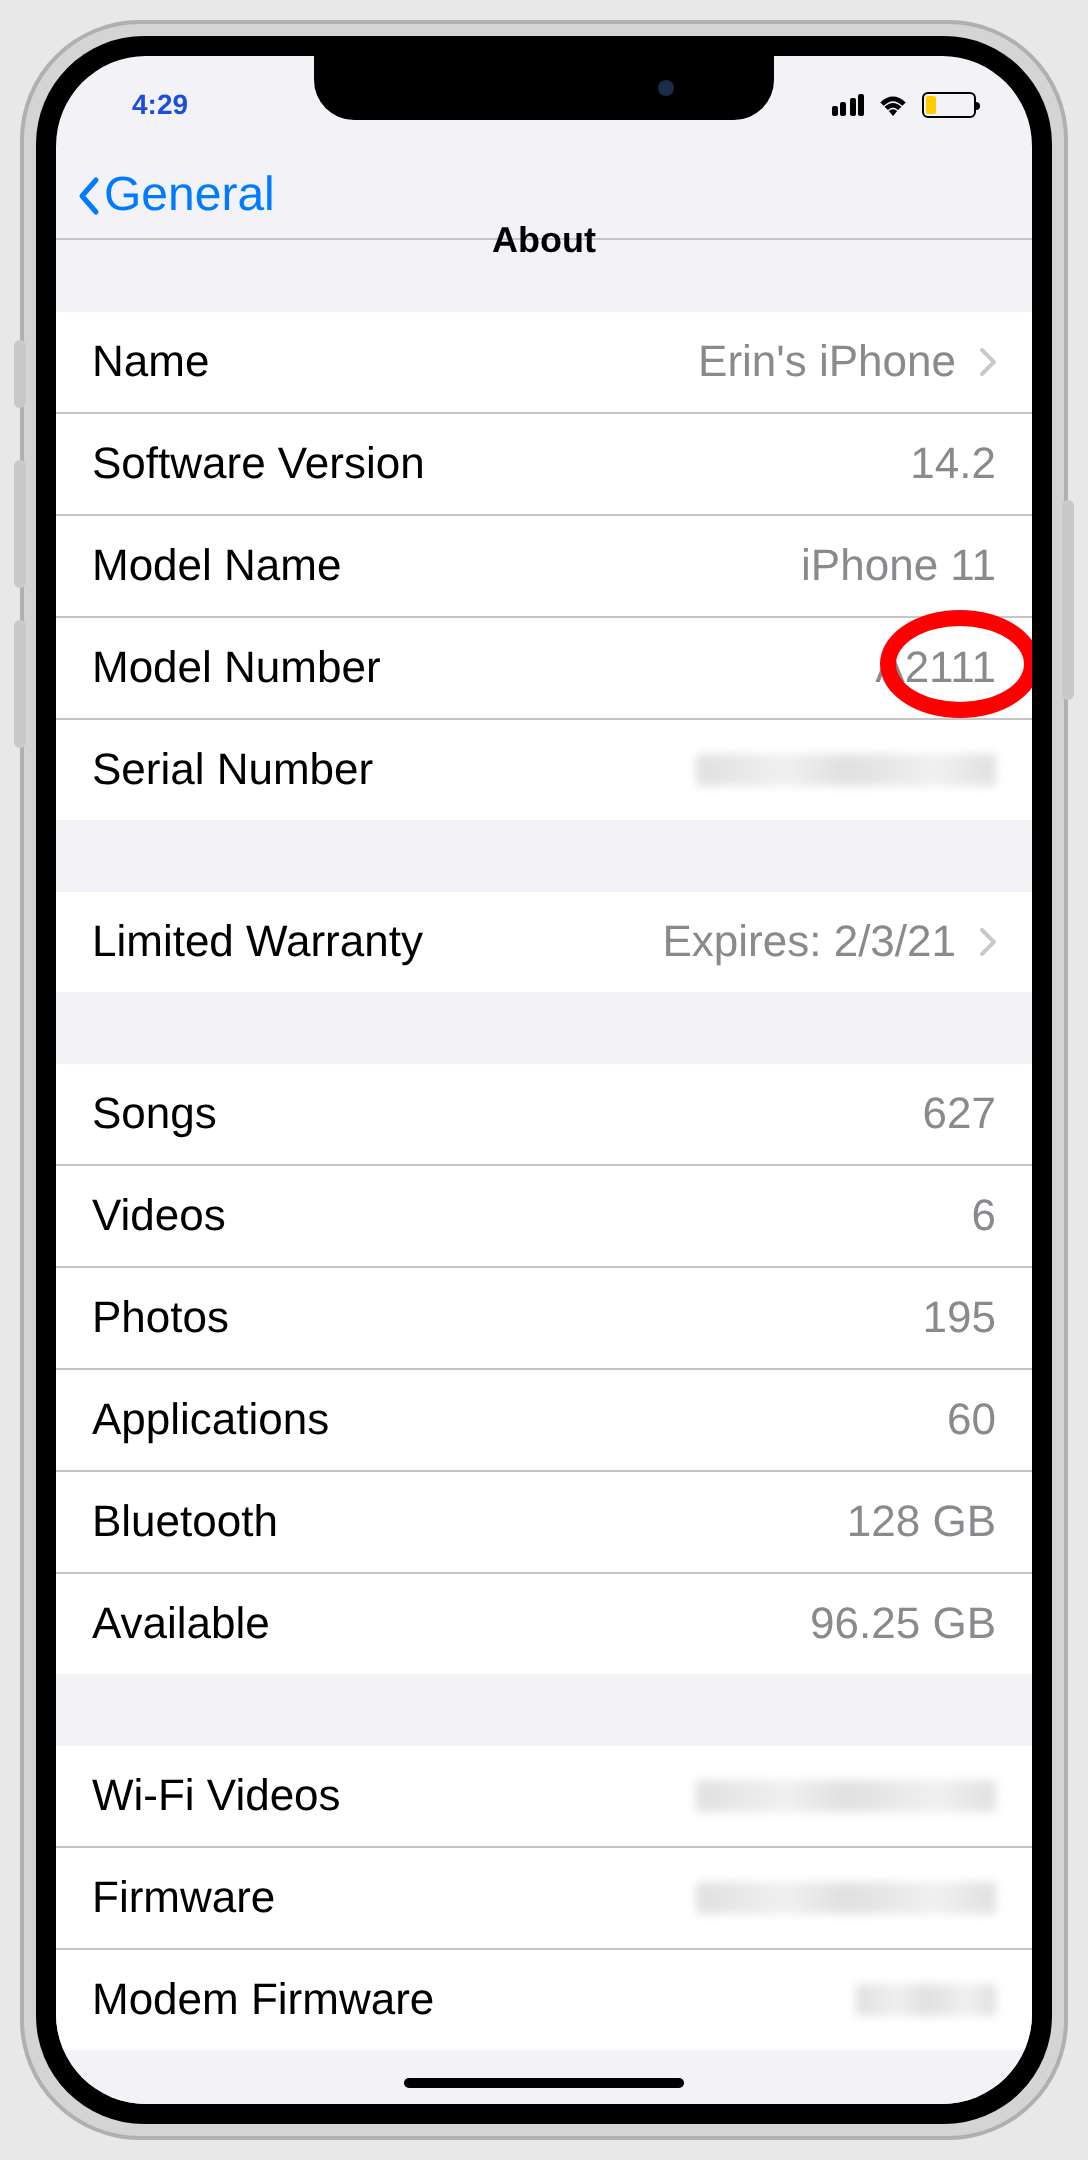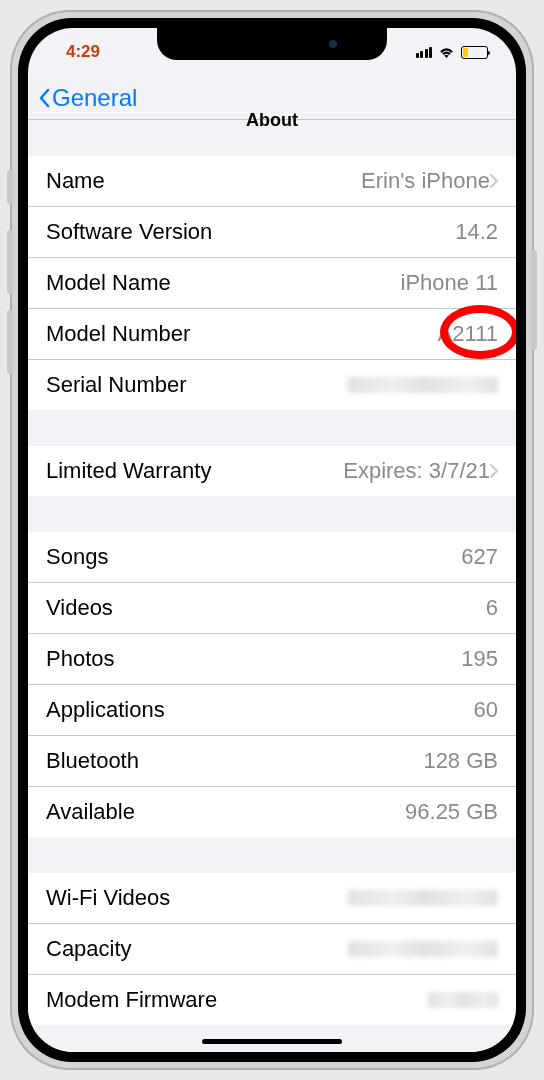--- a/index.html
+++ b/index.html
@@ -67,23 +67,23 @@
     .side-btn.left2 { left: -3px; top: 220px; width: 6px; height: 64px; }
     .side-btn.left3 { left: -3px; top: 300px; width: 6px; height: 64px; }
     .side-btn.right1 { right: -3px; top: 240px; width: 6px; height: 100px; }
 
     .status-bar {
       height: 48px;
       display: flex;
       justify-content: space-between;
       align-items: center;
       padding: 0 28px 0 38px;
-      font-size: 17px;
+      font-size: 14px;
       font-weight: 600;
-      color: #c2410c;
+      color: #1d4ed8;
     }
     .status-right {
       display: flex;
       align-items: center;
       gap: 6px;
     }
     .signal-bars {
       display: flex;
       align-items: flex-end;
       gap: 1.5px;
@@ -174,21 +174,21 @@
       padding: 12px 18px;
       border-bottom: 0.5px solid #c6c6c8;
       font-size: 22px;
     }
     .row:last-child { border-bottom: none; }
     .row-label { color: #000; }
     .row-value {
       color: #8a8a8e;
       display: flex;
       align-items: center;
-      gap: 0;
+      gap: 12px;
     }
     .chevron {
       width: 8px;
       height: 14px;
       opacity: 0.45;
     }
     .blurred {
       width: 150px;
       height: 16px;
       background: linear-gradient(90deg, #e0e0e0 0%, #f0f0f0 30%, #e0e0e0 50%, #f0f0f0 80%, #e0e0e0 100%);
@@ -291,21 +291,21 @@
               </span>
           </div>
         </div>
 
         <div class="section-gap"></div>
 
         <div class="section">
           <div class="row">
             <span class="row-label">Limited Warranty</span>
             <span class="row-value">
-              <span>Expires: 3/7/21</span>
+              <span>Expires: 2/3/21</span>
               <svg class="chevron" viewBox="0 0 8 14">
                   <path d="M1 1 L7 7 L1 13" stroke="#8a8a8e" stroke-width="2" fill="none" stroke-linecap="round"></path>
                 </svg>
             </span>
           </div>
         </div>
 
         <div class="section-gap"></div>
 
         <div class="section">
@@ -338,21 +338,21 @@
         <div class="section-gap"></div>
 
         <div class="section">
           <div class="row">
             <span class="row-label">Wi-Fi Videos</span>
             <span class="row-value">
                 <span class="blurred"></span>
               </span>
           </div>
           <div class="row">
-            <span class="row-label">Capacity</span>
+            <span class="row-label">Firmware</span>
             <span class="row-value">
                 <span class="blurred"></span>
               </span>
           </div>
           <div class="row">
             <span class="row-label">Modem Firmware</span>
             <span class="row-value">
                 <span class="blurred sm"></span>
               </span>
           </div>

